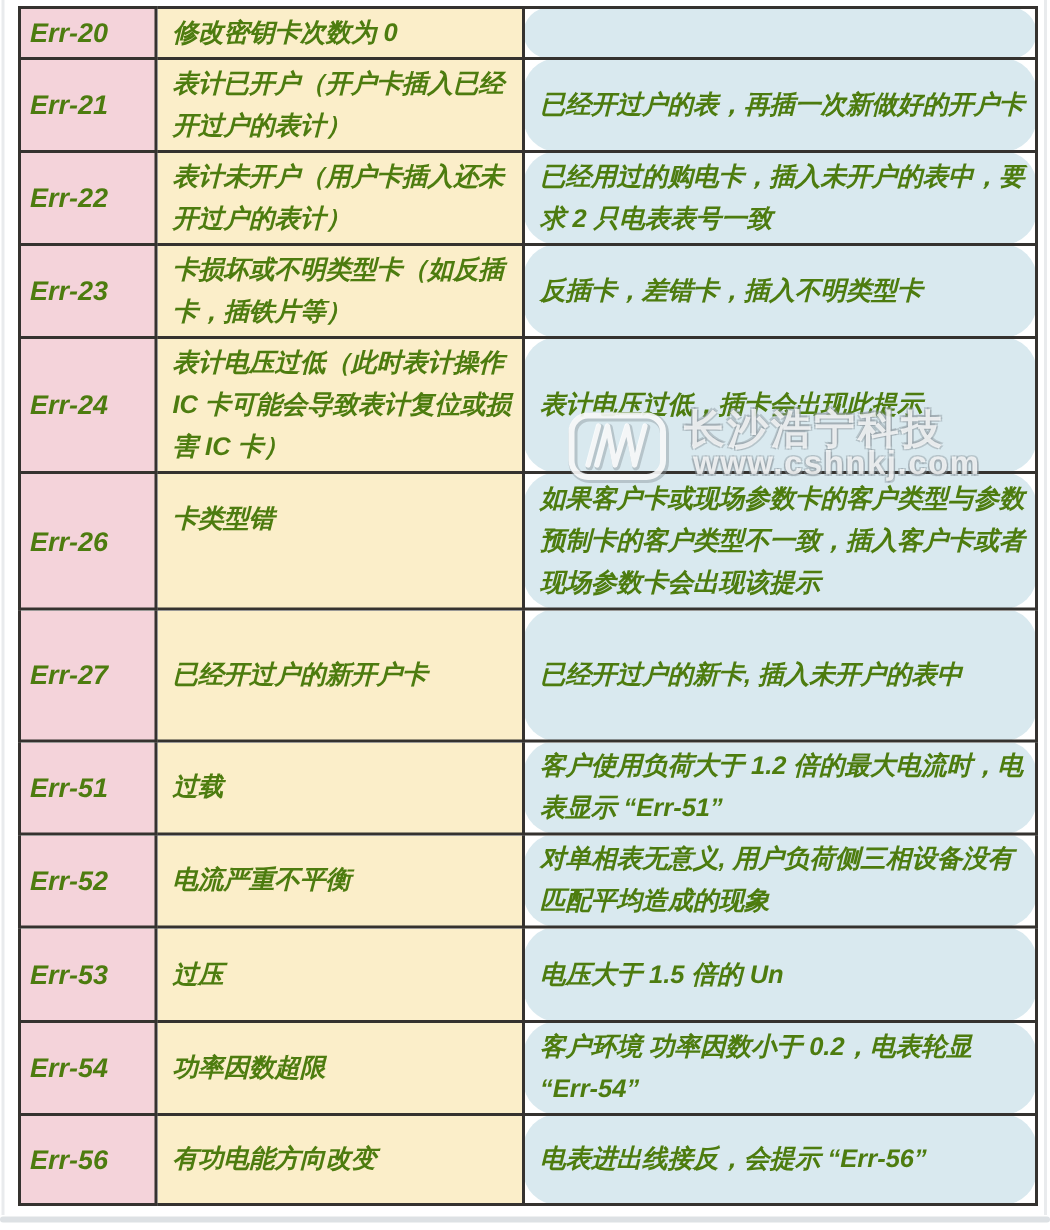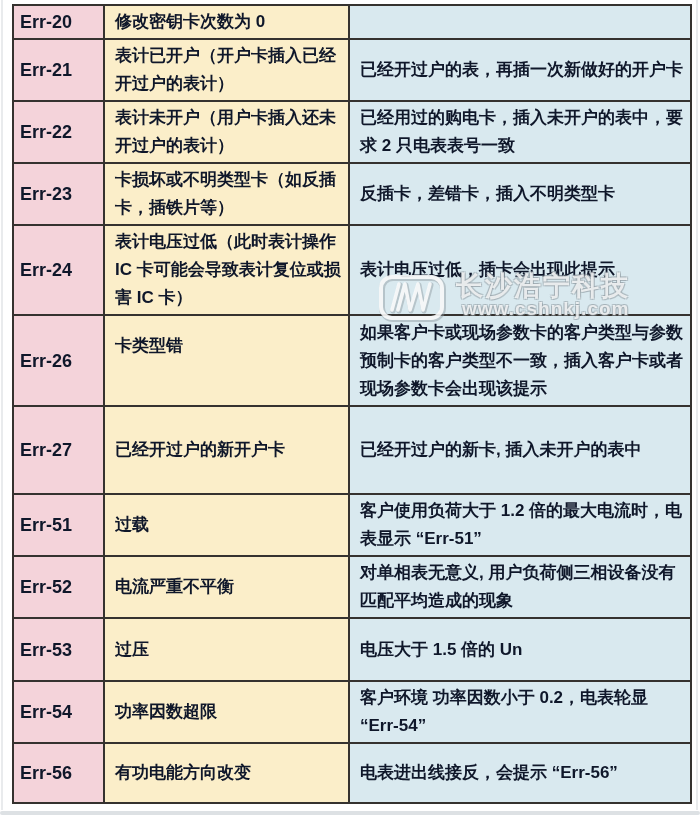--- a/index.html
+++ b/index.html
@@ -18,30 +18,31 @@
 
   table.err-table{
     position:absolute;left:12px;top:4px;width:678px;
     border-collapse:collapse;table-layout:fixed;
   }
   .err-table td{
     border:2px solid var(--border,#35322f);
     box-sizing:border-box;
     font-weight:bold;
     font-size:17px;line-height:28px;
-    color:#0f172a;
+    color:#4d7c0f;
     vertical-align:middle;
     overflow:hidden;
+    font-style:italic;
   }
   .err-table col.c1{width:91px;}
   .err-table col.c2{width:245px;}
   .err-table col.c3{width:342px;}
   .err-table td.code{background:var(--code-bg,#f4d3da);padding:1px 4px 1px 6px;font-size:18px;}
   .err-table td.desc{background:var(--desc-bg,#fbeec9);padding:2px 6px 2px 10px;}
-  .err-table td.detail{background:var(--detail-bg,#d9e9ef);padding:2px 6px 2px 10px;}
+  .err-table td.detail{background:var(--detail-bg,#d9e9ef);padding:2px 6px 2px 10px;border-radius:22px;}
 
   
   .err-table tr:nth-child(1) td{height:29px;}
   .err-table tr:nth-child(2) td{height:59px;}
   .err-table tr:nth-child(3) td{height:59px;}
   .err-table tr:nth-child(4) td{height:57px;}
   .err-table tr:nth-child(5) td{height:90px;}
   .err-table tr:nth-child(6) td{height:91px;}
   .err-table tr:nth-child(6) td.desc{vertical-align:top;padding-top:16px;}
   .err-table tr:nth-child(7) td{height:88px;}
@@ -62,21 +63,21 @@
   .wm-logo{display:block;margin-top:5px;}
   .wm-text{display:flex;flex-direction:column;}
   .wm-company{
     font-size:27px;font-weight:bold;letter-spacing:2px;line-height:26px;
     color:rgba(255,255,255,0.78);
     text-shadow:-1px -1px 0 rgba(140,150,158,.45), 1px -1px 0 rgba(140,150,158,.45),
                 -1px 1px 0 rgba(140,150,158,.45), 1px 1px 0 rgba(140,150,158,.45);
     white-space:nowrap;
   }
   .wm-url{
-    font-size:19px;font-weight:bold;letter-spacing:1px;line-height:18px;margin-top:1px;margin-left:6px;
+    font-size:22px;font-weight:bold;letter-spacing:1px;line-height:18px;margin-top:1px;margin-left:6px;
     color:rgba(255,255,255,0.78);
     text-shadow:-1px -1px 0 rgba(140,150,158,.45), 1px -1px 0 rgba(140,150,158,.45),
                 -1px 1px 0 rgba(140,150,158,.45), 1px 1px 0 rgba(140,150,158,.45);
     white-space:nowrap;
   }
 </style>
 </head>
 <body>
 
 <div>

